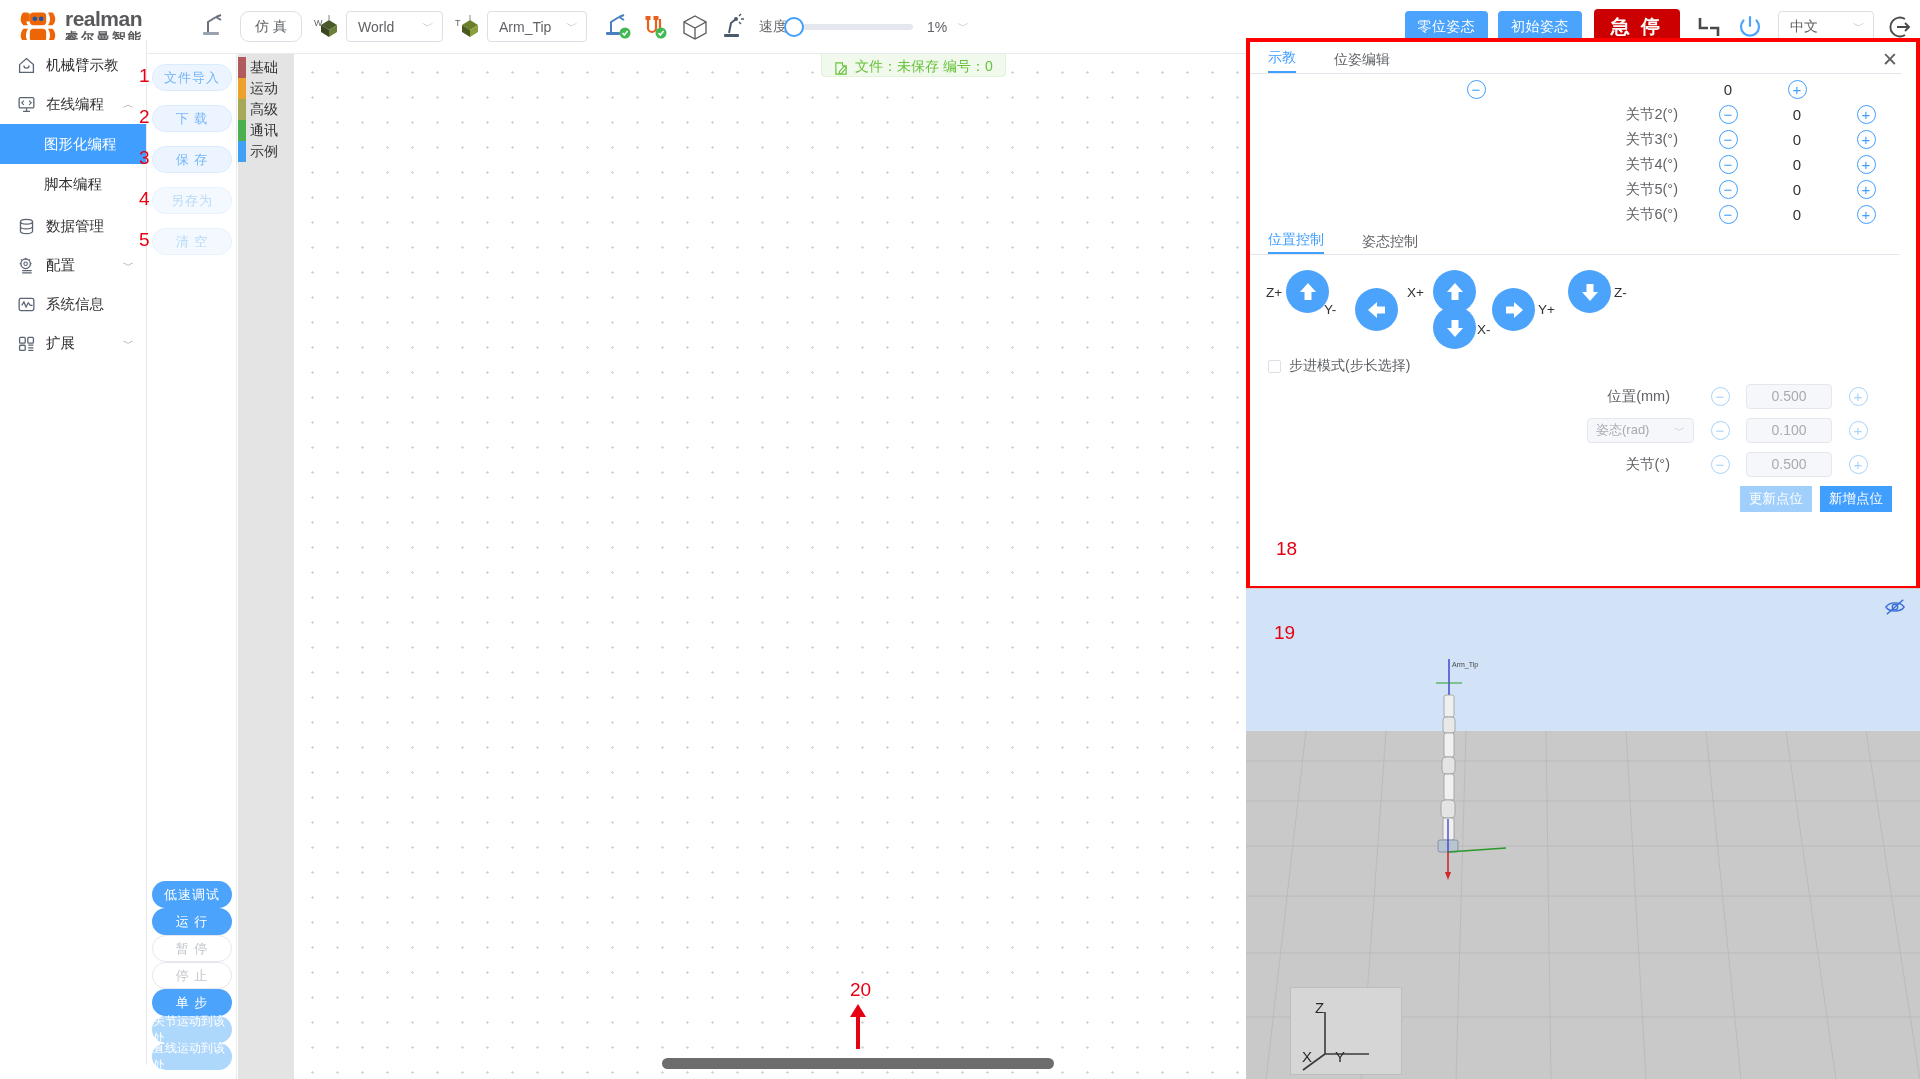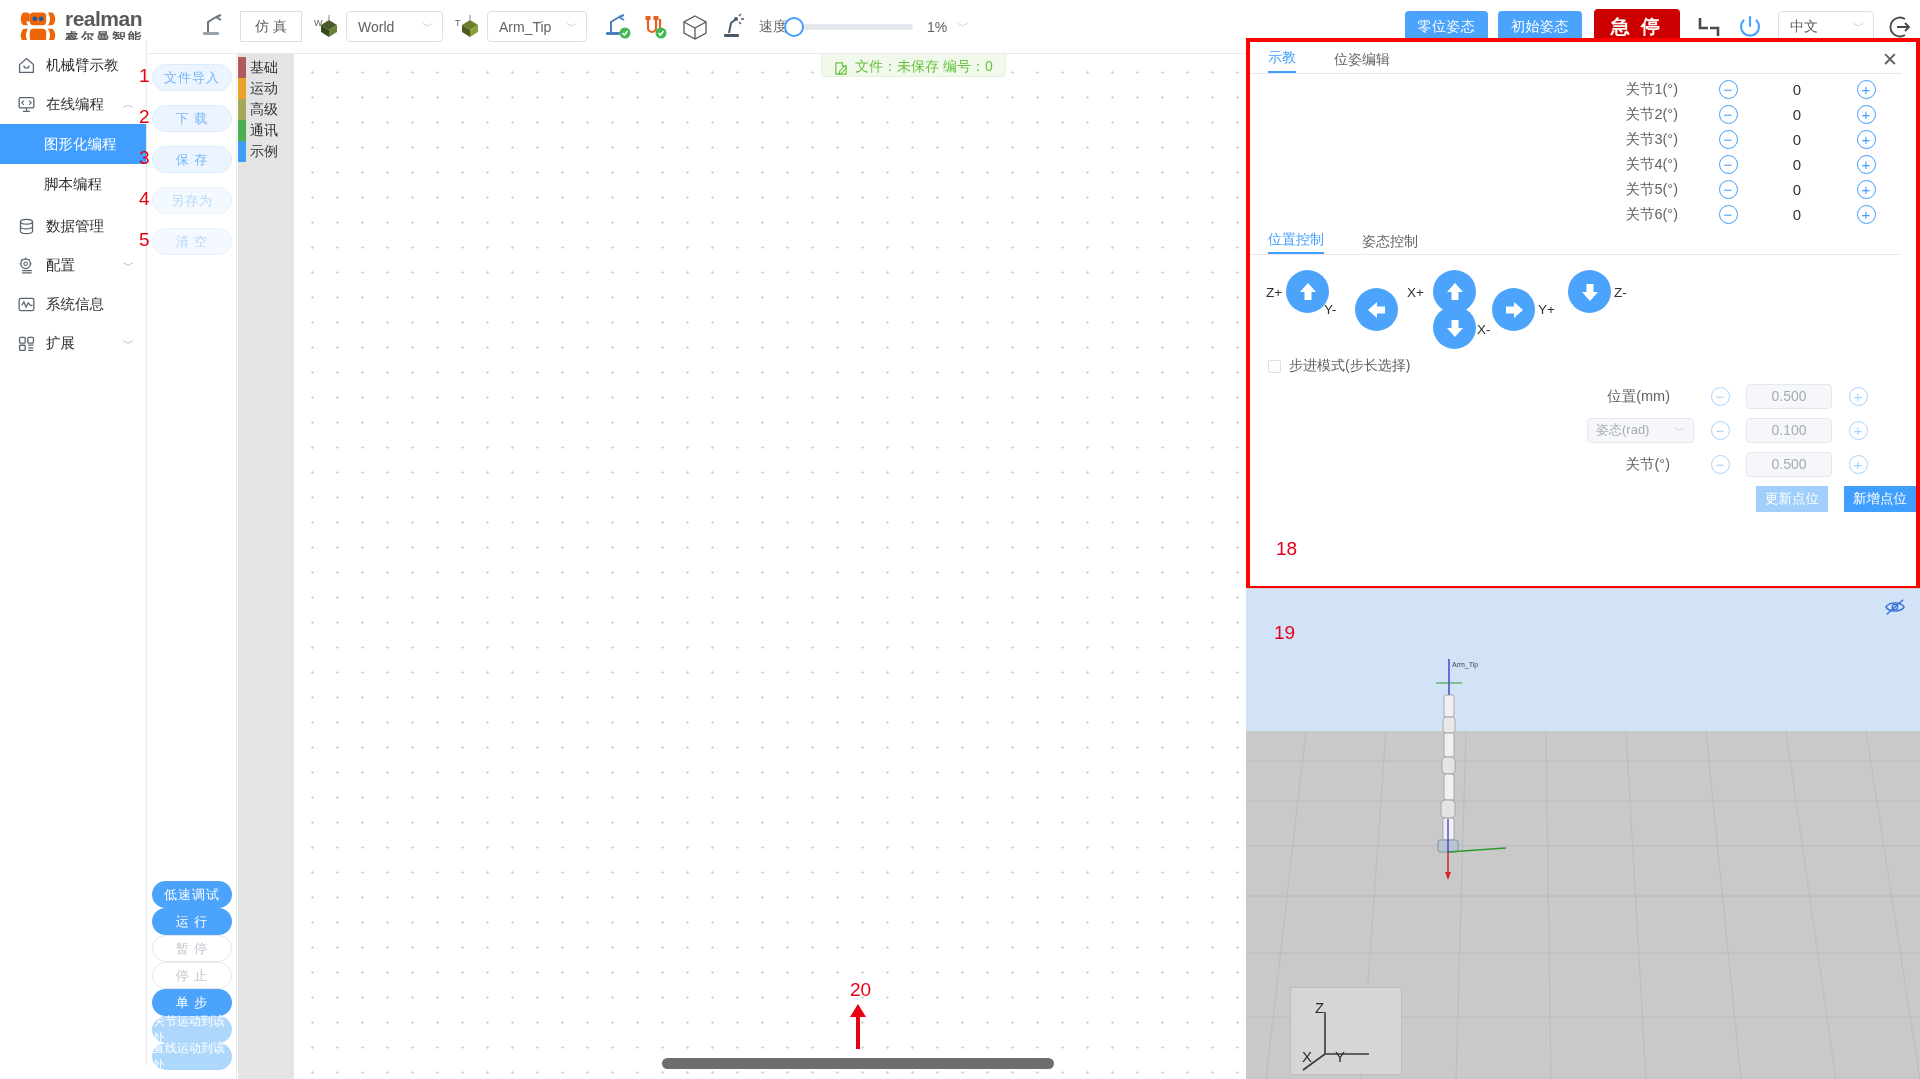--- a/index.html
+++ b/index.html
@@ -27,21 +27,21 @@
   .tb-icon { flex: none; display: flex; align-items: center; justify-content: center; }
 
   .tb-select {
     height: 31px; min-width: 96px; border: 1px solid #dcdfe6; border-radius: 4px;
     display: flex; align-items: center; justify-content: space-between;
     padding: 0 8px 0 11px; font-size: 14px; color: #606266; background: #fff;
     cursor: pointer;
   }
   .tb-select .cv { color: #c0c4cc; font-size: 12px; margin-left: 8px; }
   .tb-btnlabel {
-    height: 31px; min-width: 62px; border: 1px solid #dcdfe6; border-radius: 0;
+    height: 31px; min-width: 62px; border: 1px solid #dcdfe6; border-radius: 9px;
     display: flex; align-items: center; justify-content: center;
     padding: 0 12px; font-size: 14px; color: #606266; background: #fff; cursor: pointer;
   }
   .speed-label { font-size: 14px; color: #606266; margin: 0 6px 0 12px; white-space: nowrap;}
   .slider { position: relative; width: 120px; height: 6px; background: #e4e7ed; border-radius: 3px; cursor: pointer;}
   .slider-knob {
     position: absolute; left: -9px; top: -7px; width: 20px; height: 20px;
     border: 2px solid #409eff; border-radius: 50%; background: #fff;
   }
   .pct { font-size: 14px; color: #606266; margin-left: 14px; }
@@ -190,21 +190,21 @@
   .vlabel { font-size: 14.5px; color: #606266; text-align: right; padding-right: 24px; }
   .vinput {
     height: 25px; background: #f5f7fa; border: 1px solid #e4e7ed; border-radius: 4px;
     font-size: 14px; color: #a8abb2; display: flex; align-items: center; justify-content: center;
   }
   .vselect {
     height: 25px; width: 107px; background: #f5f7fa; border: 1px solid #e4e7ed; border-radius: 4px;
     font-size: 13px; color: #a8abb2; display: flex; align-items: center; justify-content: space-between;
     padding: 0 8px; margin-left: auto; cursor: pointer;
   }
-  .rp-actions { display: flex; justify-content: flex-end; margin-top: 9px; gap: 16px; }
+  .rp-actions { display: flex; justify-content: flex-end; padding-right: 24px; margin-top: 9px; gap: 8px; }
   .abtn { height: 26px; padding: 0 9px; font-size: 13.5px; color: #fff; border: none;
           cursor: pointer; font-family: inherit; display:flex; align-items:center;}
   .abtn.pale { background: #a0cffc; }
   .abtn.full { background: #409eff; }
   .num18 { position: absolute; left: 26px; bottom: 26px; }
 
   
   .viewport {
     position: absolute; left: 1246px; top: 588px; width: 674px; height: 491px;
     background: #cfcfcf; overflow: hidden; border-top: 1px solid #d0d0d0;
@@ -535,21 +535,20 @@
     <div class="rp-inner">
 
       <div class="rp-tabs">
         <span class="rp-tab on">示教</span>
         <span class="rp-tab">位姿编辑</span>
         <span class="rp-close">✕</span>
       </div>
 
       <div style="margin-top:4px;">
         <div class="jrow">
-          <span class="jlabel">关节1(°)</span>
           <span class="circbtn">−</span>
           <span class="jval">0</span>
           <span class="circbtn">+</span>
         </div>
         <div class="jrow">
           <span class="jlabel">关节2(°)</span>
           <span class="circbtn">−</span>
           <span class="jval">0</span>
           <span class="circbtn">+</span>
         </div>

